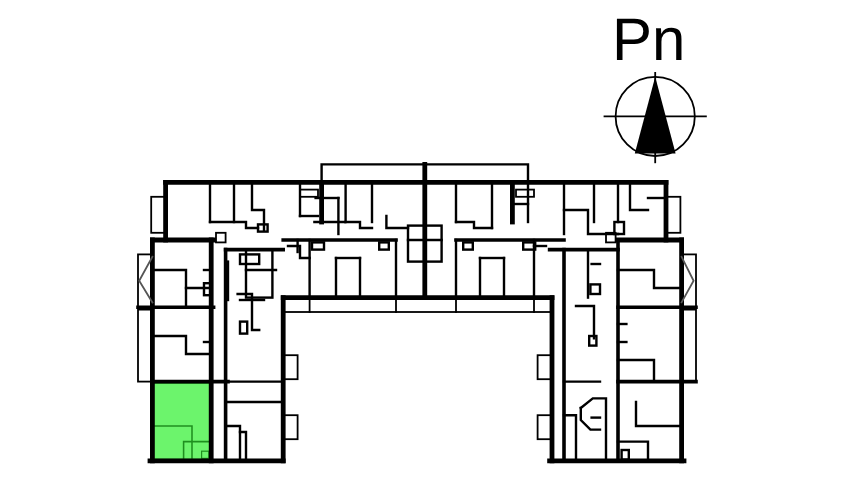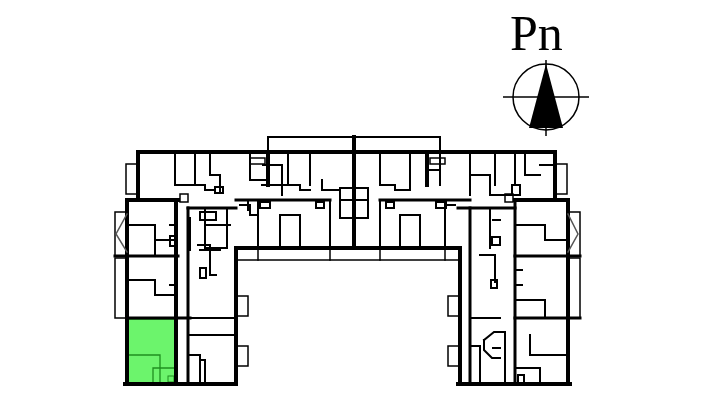--- a/index.html
+++ b/index.html
@@ -1,18 +1,18 @@
 <!DOCTYPE html>
 <html><head>
 <meta charset="utf-8">
 <style>
   html, body { margin: 0; padding: 0; background: #ffffff; }
   body { width: 711px; height: 400px; position: relative; overflow: hidden; font-family: "Liberation Sans", sans-serif; }
   #plan { position: absolute; left: 0; top: 0; width: 711px; height: 400px; }
-  .compass-label { position: absolute; left: 510px; top: 6px; font-size: 50px; line-height: 54px; color: #000; font-family: Liberation Serif, serif; letter-spacing: 0px; }
+  .compass-label { position: absolute; left: 510px; top: 6px; font-size: 50px; line-height: 54px; color: #000; font-family: Liberation Sans, sans-serif; letter-spacing: 0px; }
 </style>
 </head>
 <body>
 
 <div class="compass-label">Pn</div>
 
 <svg id="plan" viewBox="0 0 711 400" xmlns="http://www.w3.org/2000/svg">
 
   <g>
     <circle cx="546" cy="97" r="33" fill="none" stroke="#000" stroke-width="1.5"></circle>

